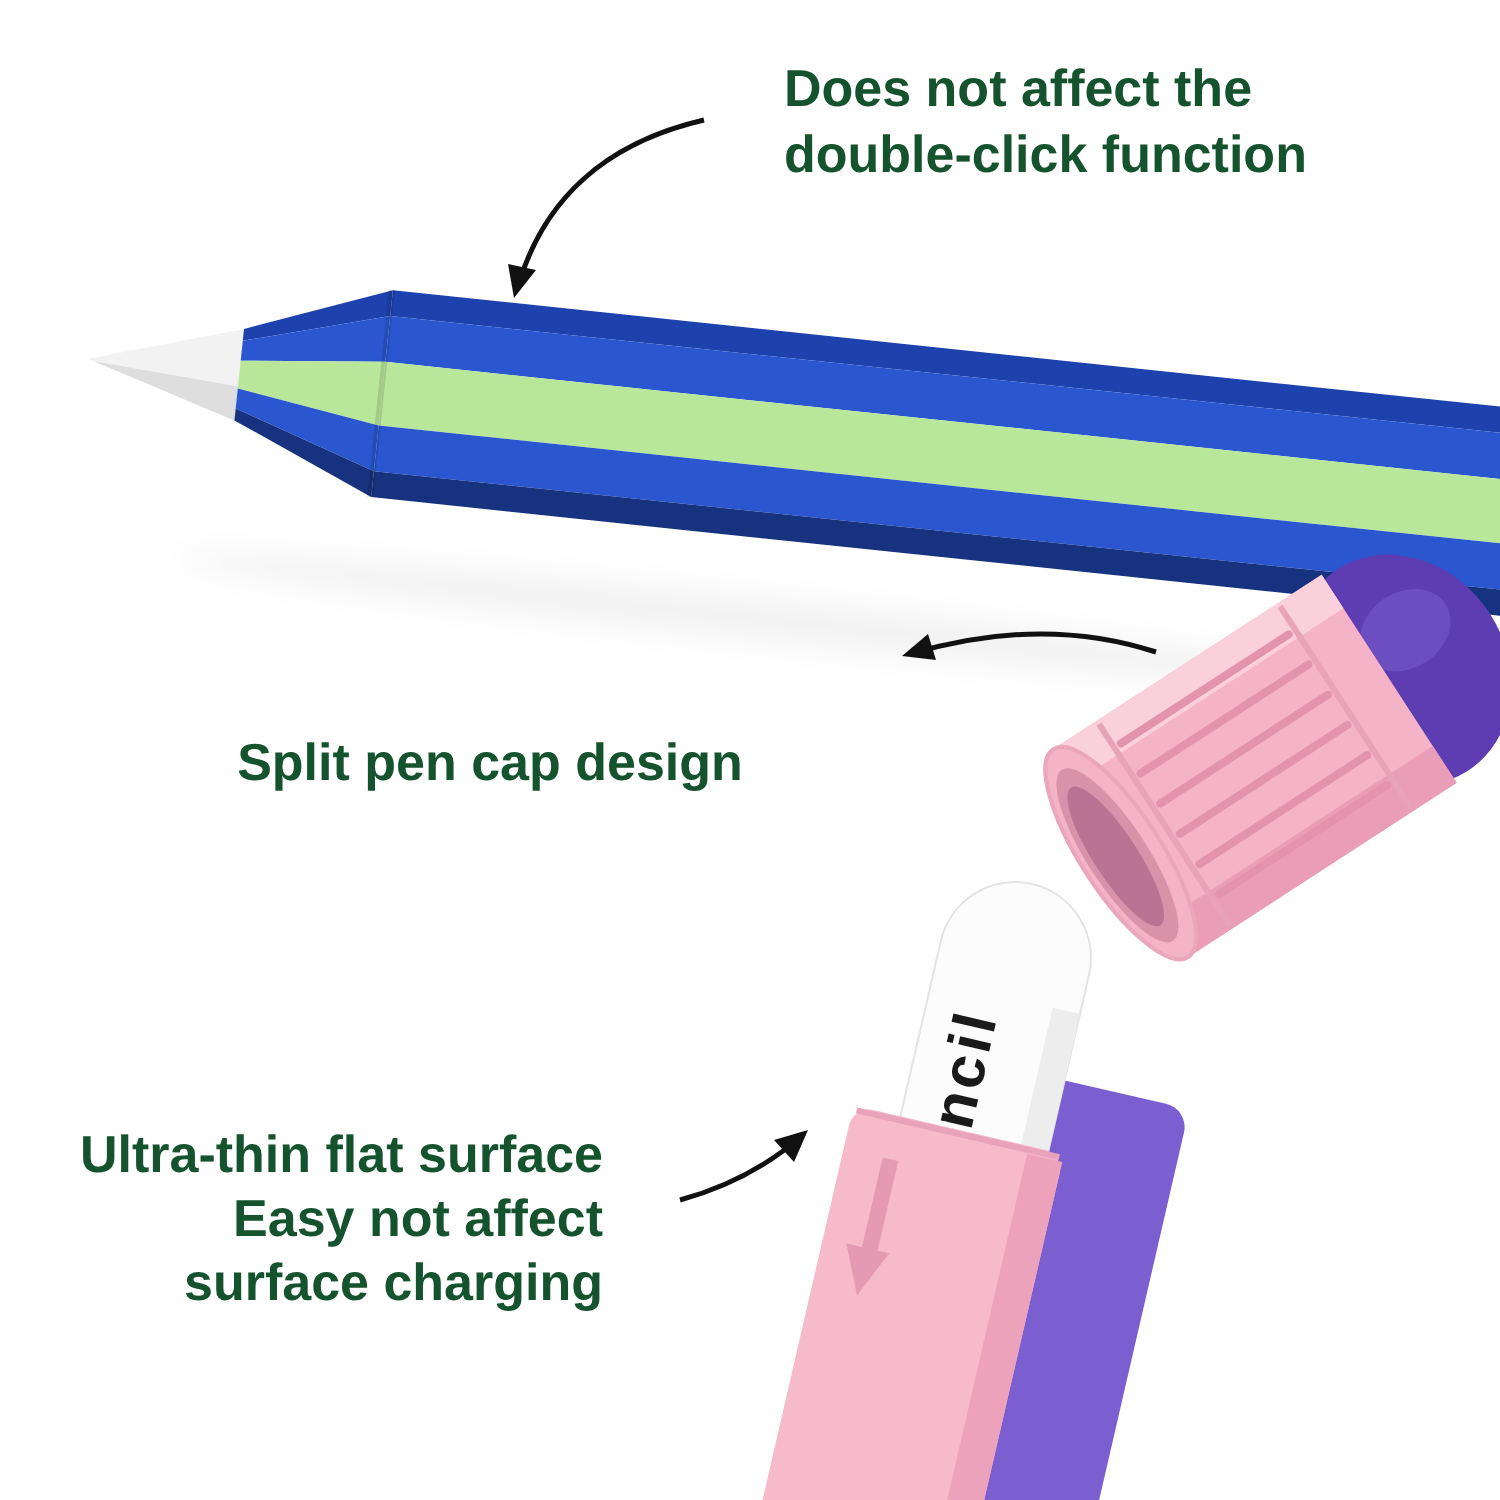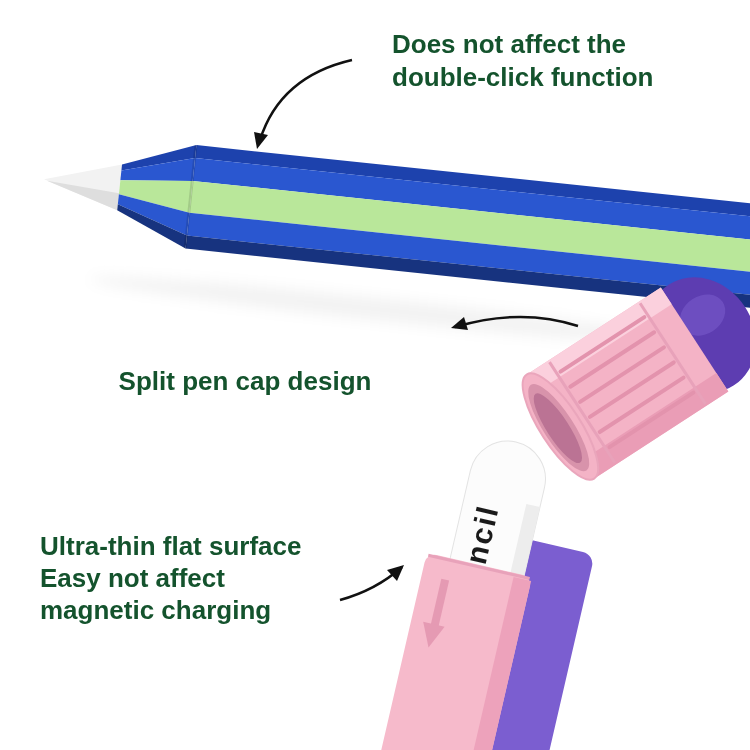--- a/index.html
+++ b/index.html
@@ -2,21 +2,21 @@
 <html><head>
 <meta charset="utf-8">
 <style>
   html,body{margin:0;padding:0;background:#fff;}
   .stage{position:relative;width:750px;height:750px;background:#ffffff;overflow:hidden;
          font-family:"Liberation Sans",sans-serif;}
   .callout{position:absolute;color:#14532d;font-weight:700;font-size:26px;line-height:33px;}
   .callout div{white-space:nowrap;}
   .co-top{left:392px;top:28px;text-align:left;}
   .co-mid{left:25px;top:334px;width:440px;text-align:center;line-height:34px;margin-top:30px;}
-  .co-bot{left:40px;top:530px;text-align:left;line-height:32px;}
+  .co-bot{left:40px;top:561px;text-align:right;line-height:32px;}
   .soft-shadow{position:absolute;left:90px;top:268px;width:600px;height:22px;
          background:rgba(0,0,0,0.05);border-radius:50%;
          transform:rotate(6deg);transform-origin:left center;filter:blur(7px);}
   svg{position:absolute;left:0;top:0;}
   svg text{font-family:"Liberation Sans",sans-serif;}
 </style>
 </head>
 <body>
 
 <div class="stage">
@@ -106,16 +106,16 @@
     <div>double-click function</div>
   </div>
 
   <div class="callout co-mid">
     <div>Split pen cap design</div>
   </div>
 
   <div class="callout co-bot">
     <div>Ultra-thin flat surface</div>
     <div>Easy not affect</div>
-    <div>magnetic charging</div>
+    <div>surface charging</div>
   </div>
 
 </div>
 
 </body></html>

